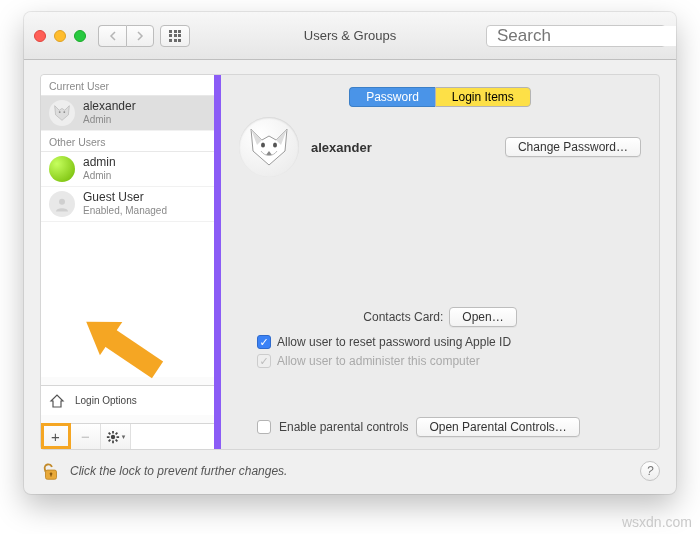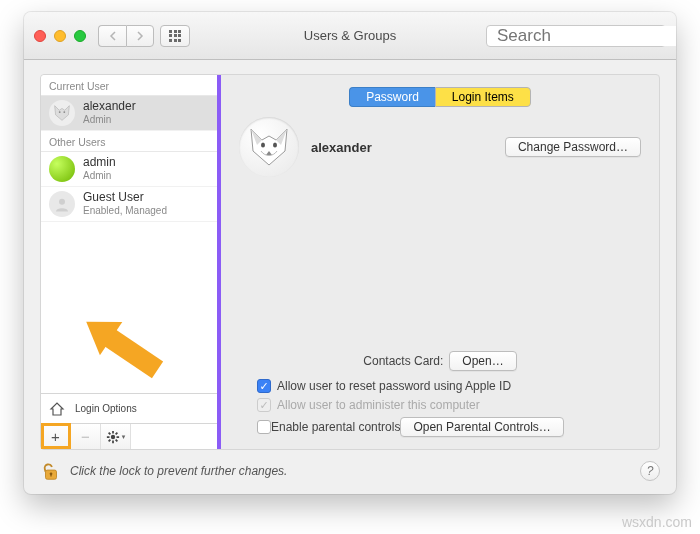--- a/index.html
+++ b/index.html
@@ -74,25 +74,26 @@
       background: #ececec;
       border: 1px solid #d6d6d6;
       border-radius: 4px;
       height: 376px;
       display: flex;
     }
     
     
     .sidebar {
       width: 180px;
-      border-right: 4px solid #8b5cf6;
+      border-right: 7px solid #8b5cf6;
       background: #fbfbfb;
       display: flex; flex-direction: column;
       border-radius: 4px 0 0 4px;
       position: relative;
+      gap: 8px;
     }
     .user-list { flex: 1; overflow: auto; background: #fff; border-radius: 4px 0 0 0; }
     .section-head { font-size: 10.5px; color: #8a8a8a; padding: 5px 8px 3px 8px; border-bottom: 1px solid #e8e8e8; }
     .user-row { display: flex; align-items: center; padding: 4px 8px; gap: 8px; border-bottom: 1px solid #f1f1f1; }
     .user-row.selected { background: #dfdfdf; }
     .avatar-sm { width: 26px; height: 26px; border-radius: 50%; background: #ccc; display:flex;align-items:center;justify-content:center; }
     .user-row .txt { display:flex; flex-direction:column; line-height:1.15; }
     .user-row .txt .un { font-size: 12px; color:#333; }
     .user-row .txt .ur { font-size: 10px; color:#8a8a8a; }
     
@@ -155,21 +156,21 @@
     .checks { display:flex; flex-direction:column; gap:5px; padding-left:18px; }
     .chk-row { display:flex; align-items:center; gap:6px; font-size:12px; color:#444; }
     .chk-row.dim { color:#aaa; }
     .chk {
       width:14px; height:14px; border:1px solid #b4b4b4; border-radius:3px; background:#fff;
       display:flex; align-items:center; justify-content:center; font-size:11px; color:#fff;
     }
     .chk.on { background:#3b82f6; border-color:#2f6acc; }
     .chk.dim { background:#eee; color:#bbb; border-color:#ccc; }
     
-    .parental-row { display:flex; align-items:center; gap:0; }
+    .parental-row { display:flex; align-items:center; gap:8px;margin-top:44px; }
     
     
     .lock-row { display:flex; align-items:center; gap:8px; margin-top:10px; font-size:12px; color:#555;font-style:italic; }
     .lock-row svg { width:22px; height:22px; }
     .help-btn {
       margin-left:auto; width:20px; height:20px; border-radius:50%;
       background:linear-gradient(#fff,#eee); border:1px solid #c4c4c4;
       display:flex; align-items:center; justify-content:center; font-size:12px; color:#777;
     }
     

